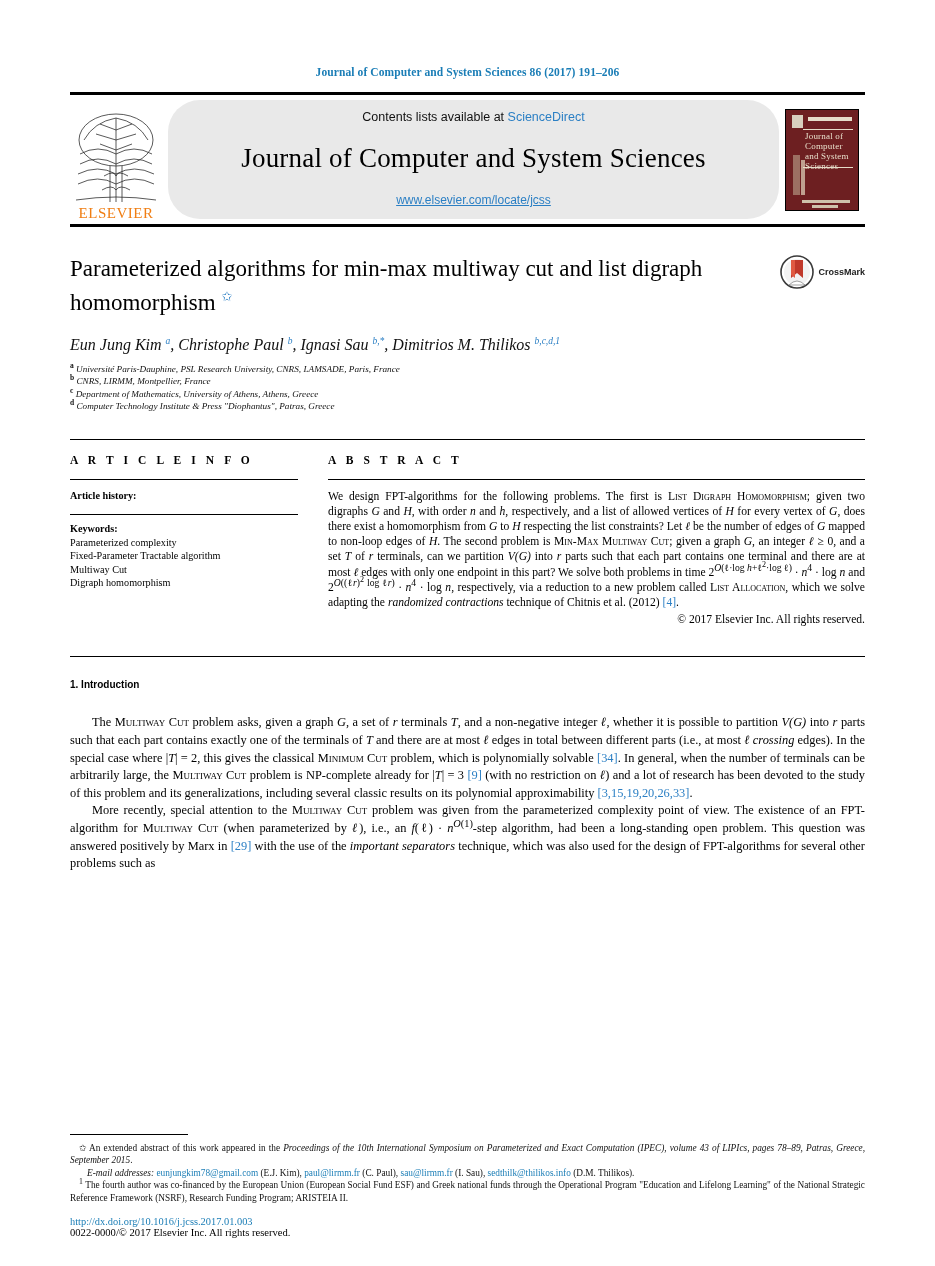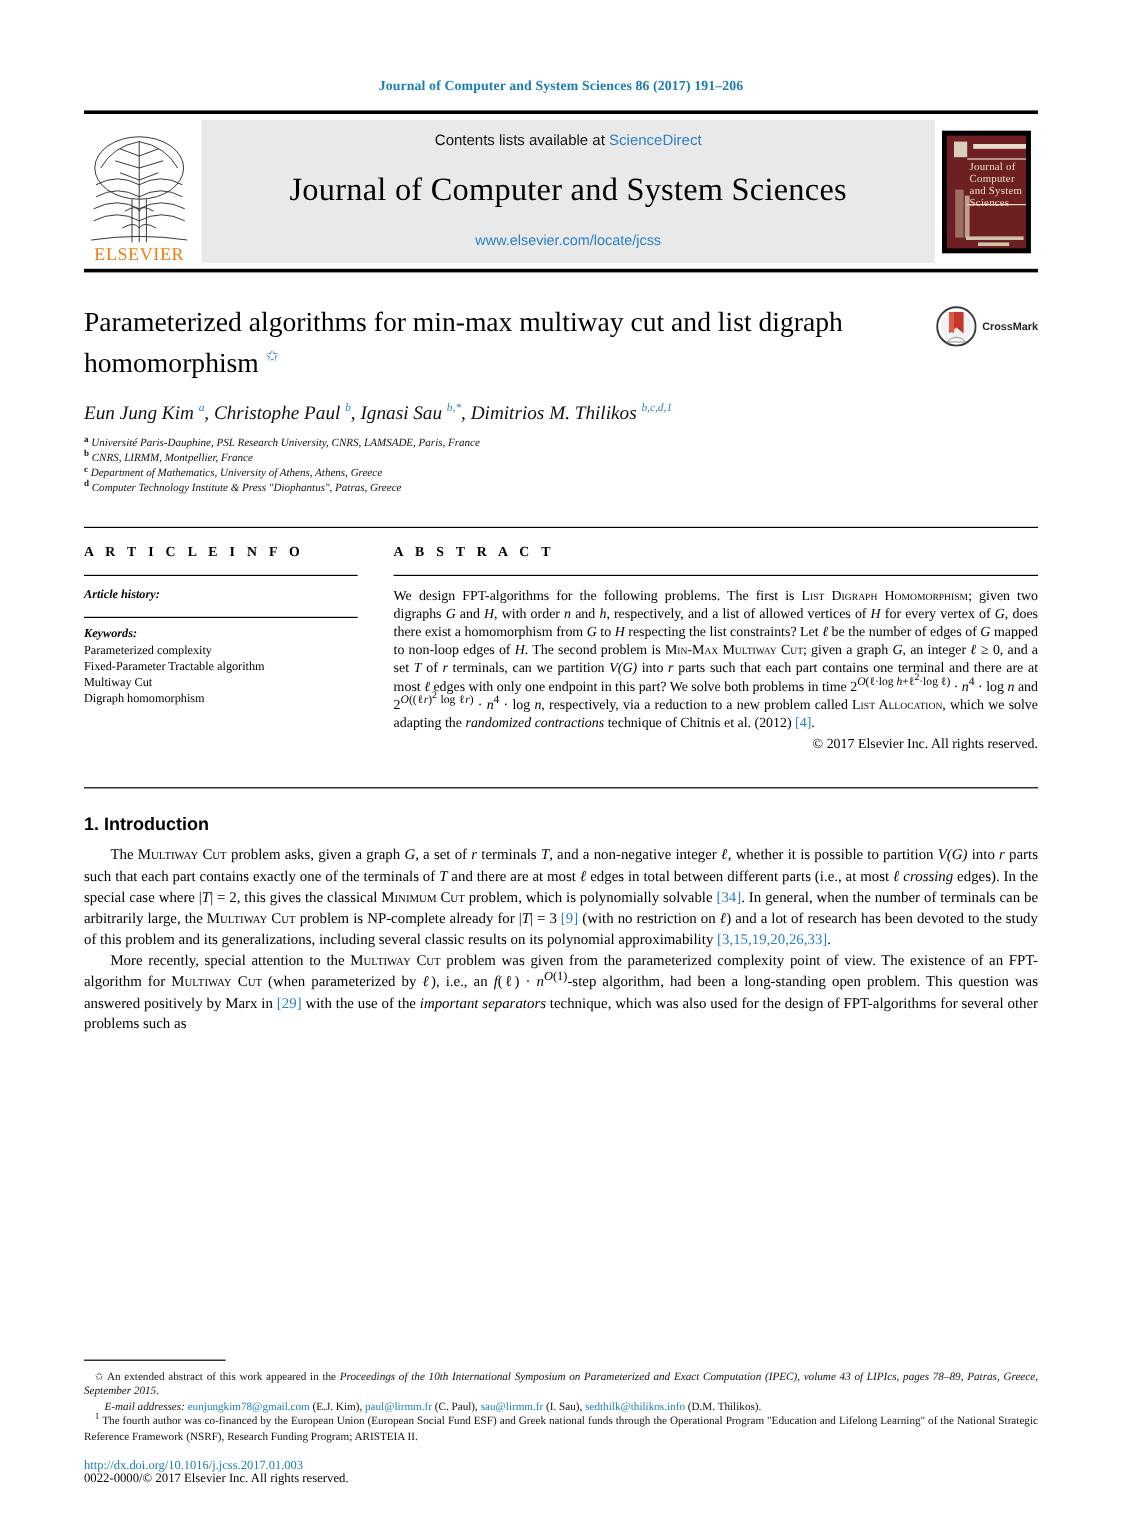--- a/index.html
+++ b/index.html
@@ -64,51 +64,53 @@
   .masthead-center {
     flex: 1 1 auto;
     background: #e9e9e9;
     margin: 5px 6px 5px 6px;
     display: flex;
     flex-direction: column;
     align-items: center;
     justify-content: space-between;
     padding: 10px 0 12px 0;
     box-sizing: border-box;
+    border-radius: 32px;
   }
   .contents-line {
     font-size: 12.5px;
     font-family: "Liberation Sans", sans-serif;
     color: #111;
   }
   .contents-line .sd {
     color: #2b7fc4;
   }
   .journal-title {
     font-size: 27px;
     font-family: "Liberation Serif", serif;
     color: #000;
     letter-spacing: .2px;
   }
   .journal-url {
     font-size: 12px;
     font-family: "Liberation Sans", sans-serif;
     color: #2b7fc4;
+    text-decoration: underline;
   }
   .cover-thumb {
     width: 78px;
     flex: none;
     align-self: center;
     margin-right: 2px;
   }
   .cover-box {
     width: 74px;
     height: 102px;
     background: #6d1f21;
-    border: 4px solid #000000;
+    border: 1px solid #000000;
     position: relative;
     box-sizing: border-box;
     overflow: hidden;
   }
   .cover-bar {
     position: absolute;
     left: 22px; top: 7px; width: 44px; height: 4px;
     background: #e6dcc9;
   }
   .cover-stamp {
@@ -216,21 +218,20 @@
   }
   .rule {
     border-top: 1.4px solid #000;
     margin: 13px 0 9px 0;
   }
   .rule-thin {
     border-top: 1px solid #000;
     margin: 12px 0 7px 0;
   }
   .hist-label, .kw-label {
-    font-style: italic;
     font-size: 10.2px;
     font-weight: bold;
     line-height: 13.5px;
   }
   .hist-list, .kw-list {
     font-size: 10.2px;
     line-height: 13.6px;
   }
   .abstract {
     font-size: 11.6px;
@@ -250,22 +251,22 @@
 
   
   .body-sec {
     margin-top: 30px;
     border-top: 1.5px solid #000;
     padding-top: 22px;
   }
   .sec-title {
     font-family: "Liberation Sans", sans-serif;
     font-weight: bold;
-    font-size: 15px;
-    margin-bottom: 8px;
+    font-size: 10px;
+    margin-bottom: 24px;
   }
   .para {
     font-size: 12.4px;
     line-height: 17.6px;
     text-align: justify;
     text-indent: 22px;
     margin: 0;
   }
   .para + .para { margin-top: 0px; }
   .para .sc { font-variant: small-caps; }

